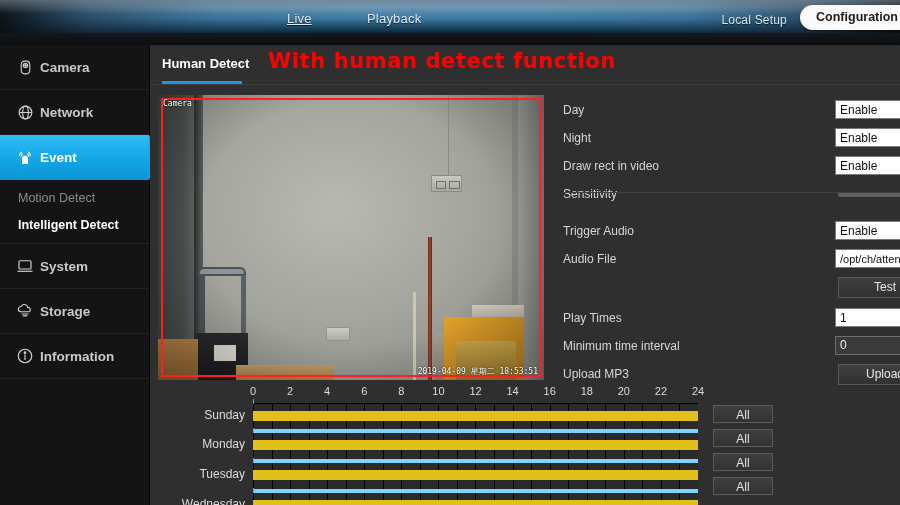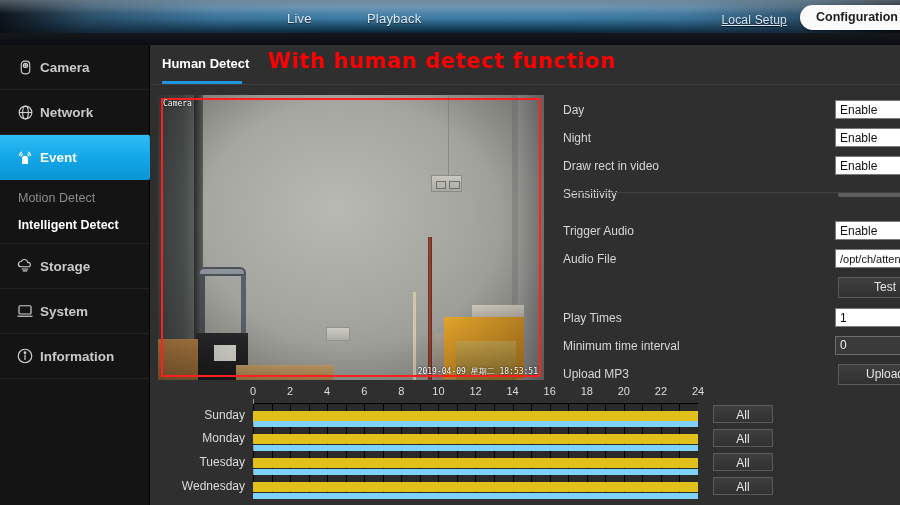--- a/index.html
+++ b/index.html
@@ -30,23 +30,23 @@
     position: absolute; left:0; top:0; width:900px; height:14px;
     background: linear-gradient(to bottom, rgba(160,180,195,0.45), rgba(255,255,255,0));
     pointer-events: none;
   }
   .nav-item {
     position: absolute; top: 11px;
     color: #dfe9f2; font-size: 13px; letter-spacing: .2px;
     text-shadow: 0 1px 1px rgba(0,0,0,.6);
     cursor: pointer;
   }
-  .nav-live { left: 287px; }
+  .nav-live { left: 287px; text-decoration: underline; }
   .nav-playback { left: 367px; }
-  .nav-local { right: 113px; top: 13px; font-size: 12px; color: #d9e4ee; text-decoration: underline; }
+  .nav-local { right: 113px; top: 13px; font-size: 12px; color: #d9e4ee; }
   .nav-config {
     position: absolute; right: -18px; top: 5px;
     background: #fafafa; color: #1b1b1b;
     font-size: 12.5px; font-weight: 600;
     padding: 5px 20px 6px 16px;
     border-radius: 13px;
     box-shadow: 0 1px 2px rgba(0,0,0,.5);
     cursor: pointer; white-space: nowrap;
   }
   .header-underband {
@@ -178,21 +178,21 @@
     position: absolute; left: 280px; top: 0; width: 76px; height: 19px;
     background: #3a3a3a; border: 1px solid #6d6d6d; color: #f0f0f0;
     font-size: 12px; padding: 0 4px; line-height: 17px; cursor: text;
   }
 
   
   .sched { position: absolute; left: 8px; top: 340px; width: 740px; height: 120px; }
   .axis { position: absolute; left: 95px; top: 0; width: 445px; height: 16px; }
   .axis .tk { position: absolute; top: 0; font-size: 11px; color: #dcdcdc; transform: translateX(-50%); }
   .grid { position: absolute; left: 95px; top: 18px; width: 445px; }
-  .dayrow { position: relative; height: 24px; border-bottom: 6px solid #7dd3fc; }
+  .dayrow { position: relative; height: 30px; border-bottom: 4px solid #7dd3fc; }
   .dayrow:first-child { border-top: 1px solid #000; }
   .daycells { position: absolute; inset: 0; background: #2a2a2a;
     background-image: repeating-linear-gradient(to right, #000 0 1px, transparent 1px 18.54px); }
   .daybar { position: absolute; left: 0; top: 7px; width: 100%; height: 10px;
     background: #e2c01c; cursor: pointer; }
   .daylabel { position: absolute; right: 100%; margin-right: 8px; top: 4px;
     font-size: 12px; color: #dcdcdc; white-space: nowrap; }
   .tickmark { position:absolute; left:0; top:-5px; width:1px; height:5px; background:#9a9a9a; }
   .allbtn {
     position: absolute; left: 555px; width: 60px; height: 18px; line-height: 19px;
@@ -250,36 +250,36 @@
       <span>Event</span>
     </div>
 
     <div class="sub-wrap">
       <div class="sub-item">Motion Detect</div>
       <div class="sub-item selected">Intelligent Detect</div>
     </div>
 
     <div class="side-item">
       <span class="ico">
+        <svg width="18" height="18" viewBox="0 0 24 24" fill="none" stroke="#cfcfcf" stroke-width="1.6">
+          <rect x="4" y="5" width="16" height="11" rx="1.5"></rect>
+            <path d="M2 19h20"></path>
+        </svg>
+      </span>
+      <span>System</span>
+    </div>
+
+    <div class="side-item">
+      <span class="ico">
         <svg width="18" height="18" viewBox="0 0 24 24" fill="none" stroke="#cfcfcf" stroke-width="1.5">
           <path d="M6.5 13a3.5 3.5 0 0 1 .4-7 4.6 4.6 0 0 1 8.7 1.2A3.2 3.2 0 0 1 17.8 13z"></path>
           <path d="M7.5 16h9M9 18.5h6"></path>
         </svg>
       </span>
       <span>Storage</span>
-    </div>
-
-    <div class="side-item">
-      <span class="ico">
-        <svg width="18" height="18" viewBox="0 0 24 24" fill="none" stroke="#cfcfcf" stroke-width="1.6">
-          <rect x="4" y="5" width="16" height="11" rx="1.5"></rect>
-            <path d="M2 19h20"></path>
-        </svg>
-      </span>
-      <span>System</span>
     </div>
 
     <div class="side-item">
       <span class="ico">
         <svg width="18" height="18" viewBox="0 0 24 24" fill="none" stroke="#cfcfcf" stroke-width="1.6">
           <circle cx="12" cy="12" r="9"></circle>
             <path d="M12 10.5v6" stroke-linecap="round"></path>
             <circle cx="12" cy="7.6" r="1" fill="#cfcfcf"></circle>
         </svg>
       </span>

